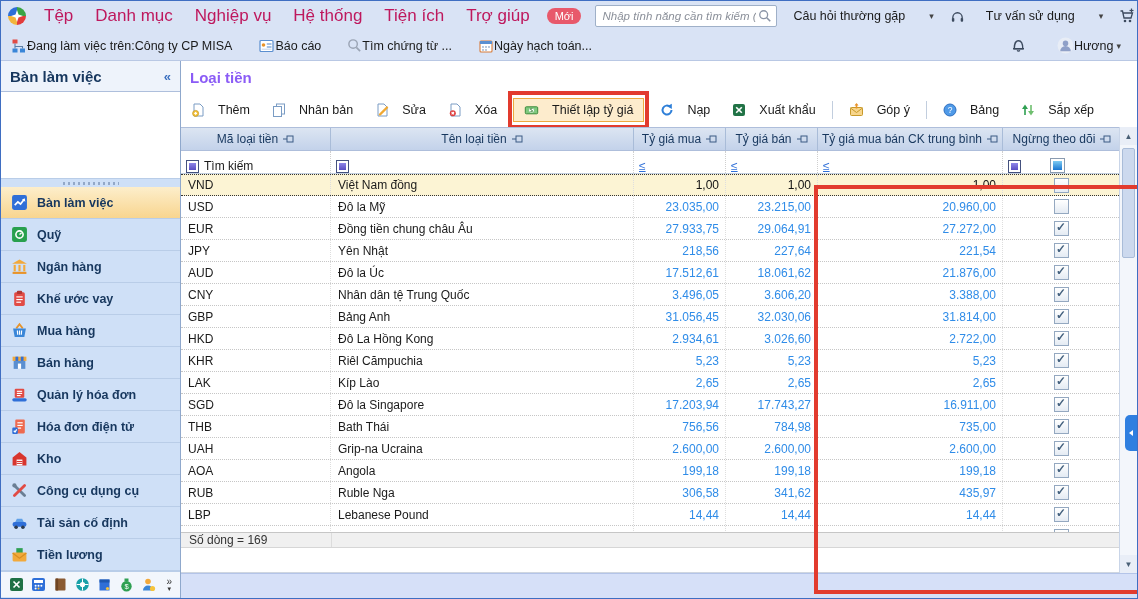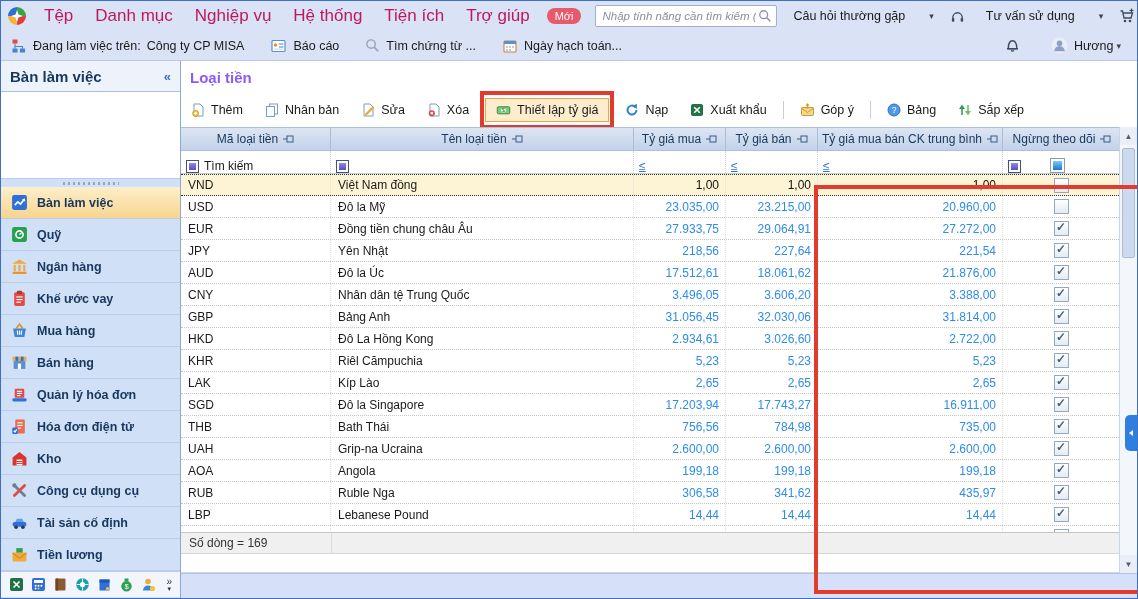--- a/index.html
+++ b/index.html
@@ -16,21 +16,21 @@
   .badge{background:#e8596b;color:#fff;font-size:11px;border-radius:9px;padding:2px 8px;margin:0 6px}
   .search{display:flex;align-items:center;background:#fff;border:1px solid #9fb0c8;border-radius:2px;
           height:20px;width:218px;margin:0 8px;padding:0 4px}
   .search input{border:0;outline:0;flex:1;font-size:11.5px;font-family:"Liberation Sans",sans-serif;background:transparent}
   .search input::placeholder{color:#8a8f99;font-style:italic}
   .tbbtn{display:flex;align-items:center;gap:21px;padding:0 8px;cursor:pointer;white-space:nowrap;font-size:12.5px}
   .caret{font-size:9px;color:#444;margin-left:3px}
   .winbtn{width:34px;height:26px;display:flex;align-items:center;justify-content:center;
           font-size:14px;color:#222;cursor:pointer}
   .spacer{flex:1}
-  .t2lbl{white-space:nowrap;margin-left:6px;font-size:12.5px}
+  .t2lbl{white-space:nowrap;font-size:12.5px}
   .t2grp{display:flex;align-items:center;margin-right:26px;cursor:pointer}
   
   .sidebar{position:absolute;left:0;top:60px;width:180px;bottom:0;background:#cfe0f7;
            border-right:1px solid #8fa8cc;box-sizing:border-box}
   .sb-h{height:30px;background:#eef3fb;border-bottom:1px solid #aebfdc;display:flex;align-items:center;
         justify-content:space-between;padding:0 9px;font-size:15px;font-weight:bold;color:#17375e}
   .sb-h .col{font-size:13px;color:#3a6fc0;cursor:pointer;font-weight:bold}
   .sb-white{height:86px;background:#fff;border-bottom:1px solid #b9cde8}
   .sb-split{height:8px;display:flex;align-items:center;justify-content:center;cursor:row-resize}
   .sb-split i{width:56px;height:3px;background:repeating-linear-gradient(90deg,#93a8c8 0 2px,transparent 2px 5px)}
@@ -38,21 +38,21 @@
          padding-left:10px;font-weight:bold;color:#17375e;cursor:pointer;font-size:12.5px}
   .sitem.sel{background:linear-gradient(#fdeecb,#f8d58f)}
   .sb-strip{height:25px;background:#f2f6fc;display:flex;align-items:center;gap:7px;padding:0 8px;border-top:1px solid #b9cde8}
   .sb-strip .mini{cursor:pointer}
   .morewrap{margin-left:auto;display:flex;flex-direction:column;align-items:center;line-height:7px;cursor:pointer;color:#333}
   .morewrap span{font-size:10px}
   
   .main{position:absolute;left:180px;top:60px;right:0;bottom:0;background:#fff}
   .m-title{position:absolute;left:9px;top:8px;font-size:15px;font-weight:bold;color:#8b5cf6}
   .m-toolbar{position:absolute;left:4px;top:33px;height:32px;display:flex;align-items:center;gap:10px}
-  .tbtn{display:flex;align-items:center;gap:6px;padding:4px 6px;cursor:pointer;font-size:12.5px;position:relative}
+  .tbtn{display:flex;align-items:center;gap:13px;padding:4px 6px;cursor:pointer;font-size:12.5px;position:relative}
   .tbtn.hl{background:#fdeccd;border:1px solid #eda93f;padding:4px 10px}
   .annot1{position:absolute;inset:-8px -6px;border:4px solid #e23b2e;pointer-events:none}
   .tsep{width:1px;height:18px;background:#c2cede}
   
   .grid{position:absolute;left:0;top:66px;width:940px}
   .hrow{display:flex;height:22px;background:linear-gradient(#dce5f2,#c3d2ea);border-top:1px solid #aebedb;border-bottom:1px solid #aebedb}
   .hcell{display:flex;align-items:center;justify-content:center;gap:5px;color:#17375e;
          border-right:1px solid #a9bcd8;box-sizing:border-box;cursor:pointer;font-size:12px}
   .frow{display:flex;height:22px;background:#fff;border-bottom:1px solid #c2cede}
   .fcell{display:flex;align-items:flex-end;gap:5px;padding-left:5px;border-right:1px dotted #cfcfcf;box-sizing:border-box}
@@ -65,21 +65,21 @@
   .tbody{height:361px;overflow:hidden;background:#fff}
   .trow{display:flex;height:22px;border-bottom:1px dotted #c6c6c6;box-sizing:border-box;cursor:pointer}
   .td{display:flex;align-items:center;border-right:1px dotted #dedede;box-sizing:border-box;overflow:hidden;white-space:nowrap}
   .td.txt{padding-left:7px}
   .td.num{justify-content:flex-end;padding-right:6px;color:#2f8ce8}
   .td.ctr{justify-content:center}
   .trow.sel{background:#fcf4d4;border-top:1px dotted #333;border-bottom:1px dotted #333}
   .trow.sel .num{color:#111}
   .cb{width:13px;height:13px;border:1px solid #94a8c0;background:linear-gradient(#fff,#e4ebf3);position:relative}
   .cb.checked::after{content:"✓";position:absolute;left:1px;top:-2px;font-size:12px;font-weight:bold;color:#44617e}
-  .gfoot{position:absolute;left:0;top:471px;width:940px;height:22px;background:#f0f0f0;
+  .gfoot{position:absolute;left:0;top:471px;width:940px;height:16px;background:#f0f0f0;
          border-top:1px solid #c6c6c6;border-bottom:1px solid #d6d6d6;display:flex;align-items:center;box-sizing:border-box}
   .gfoot span{padding-left:8px;color:#333}
   .gfoot .fdiv{position:absolute;left:150px;top:0;bottom:0;width:1px;background:#dcdcdc}
   .hscroll{position:absolute;left:0;top:493px;width:940px;height:19px;background:#fff;border-bottom:1px solid #cfd6e0;box-sizing:border-box}
   .vscroll{position:absolute;right:0;top:66px;width:18px;height:446px;background:#f3f6fb;border-left:1px solid #c9d5e8;box-sizing:border-box}
   .varrow{height:18px;display:flex;align-items:center;justify-content:center;font-size:8px;color:#4a6076;cursor:pointer;background:#e9eef7}
   .vdown{position:absolute;bottom:0;left:0;right:0}
   .vthumb{position:absolute;left:2px;right:2px;top:21px;height:108px;background:#ccd9ee;border:1px solid #a9bcd8;border-radius:2px;cursor:grab}
   .statusbar{position:absolute;left:0;top:512px;right:0;height:27px;background:#d6e0f8;border-top:1px solid #b4c4e8;box-sizing:border-box}
   .sidetab{position:absolute;right:0;top:354px;width:12px;height:36px;background:#2f7fe0;border-radius:5px 0 0 5px;

